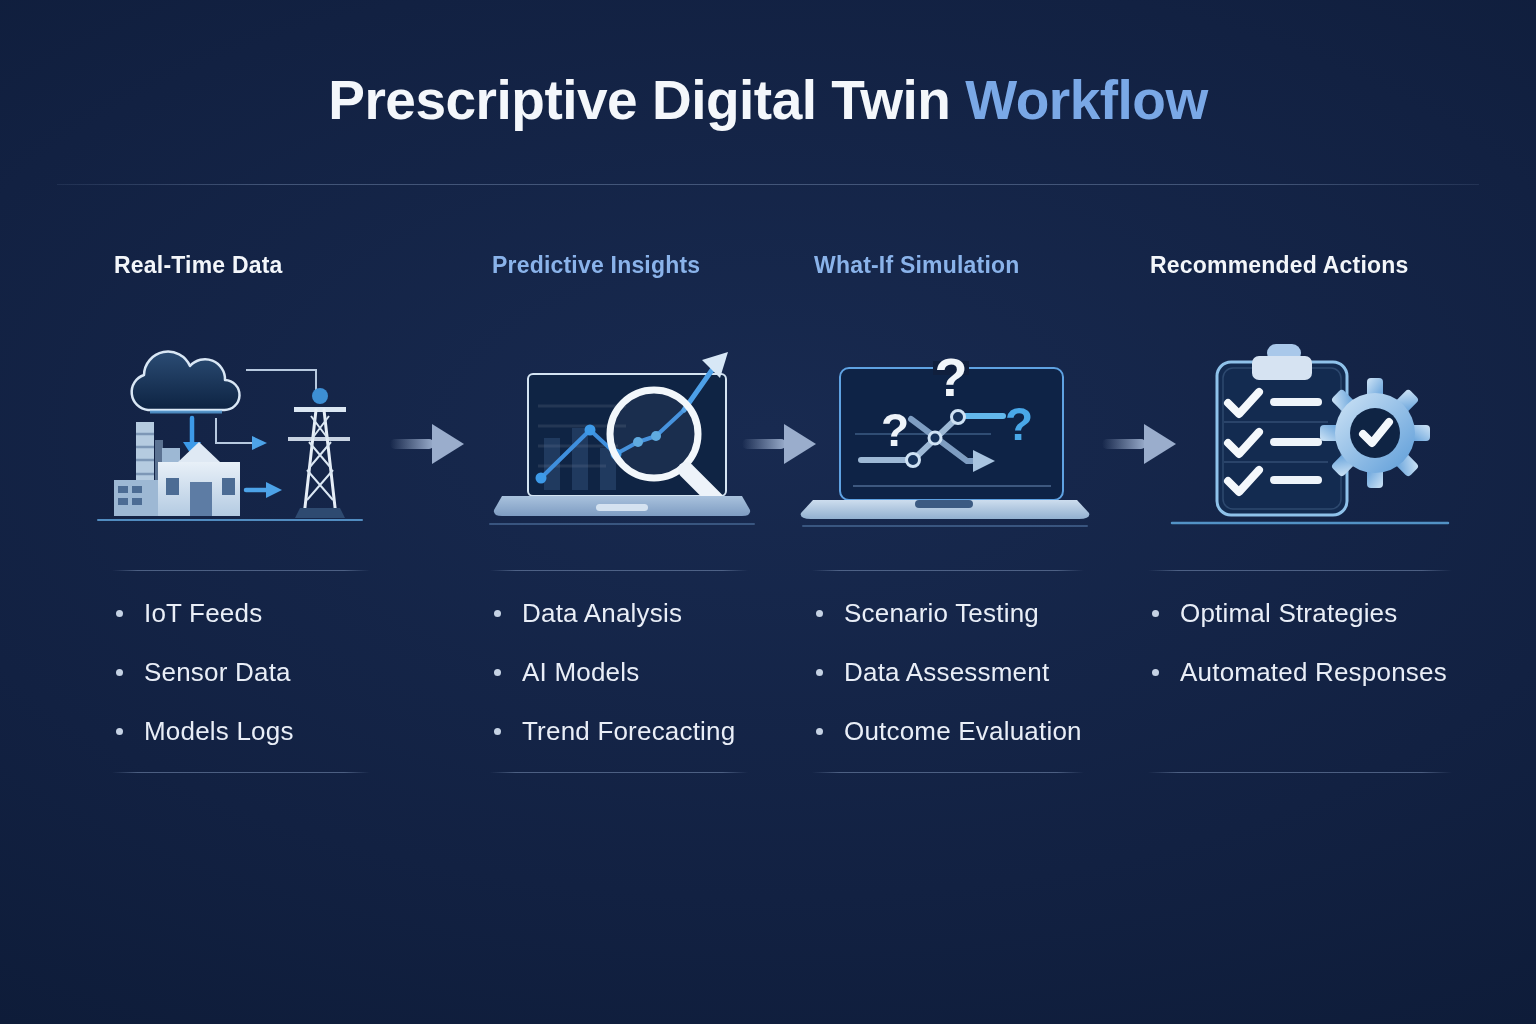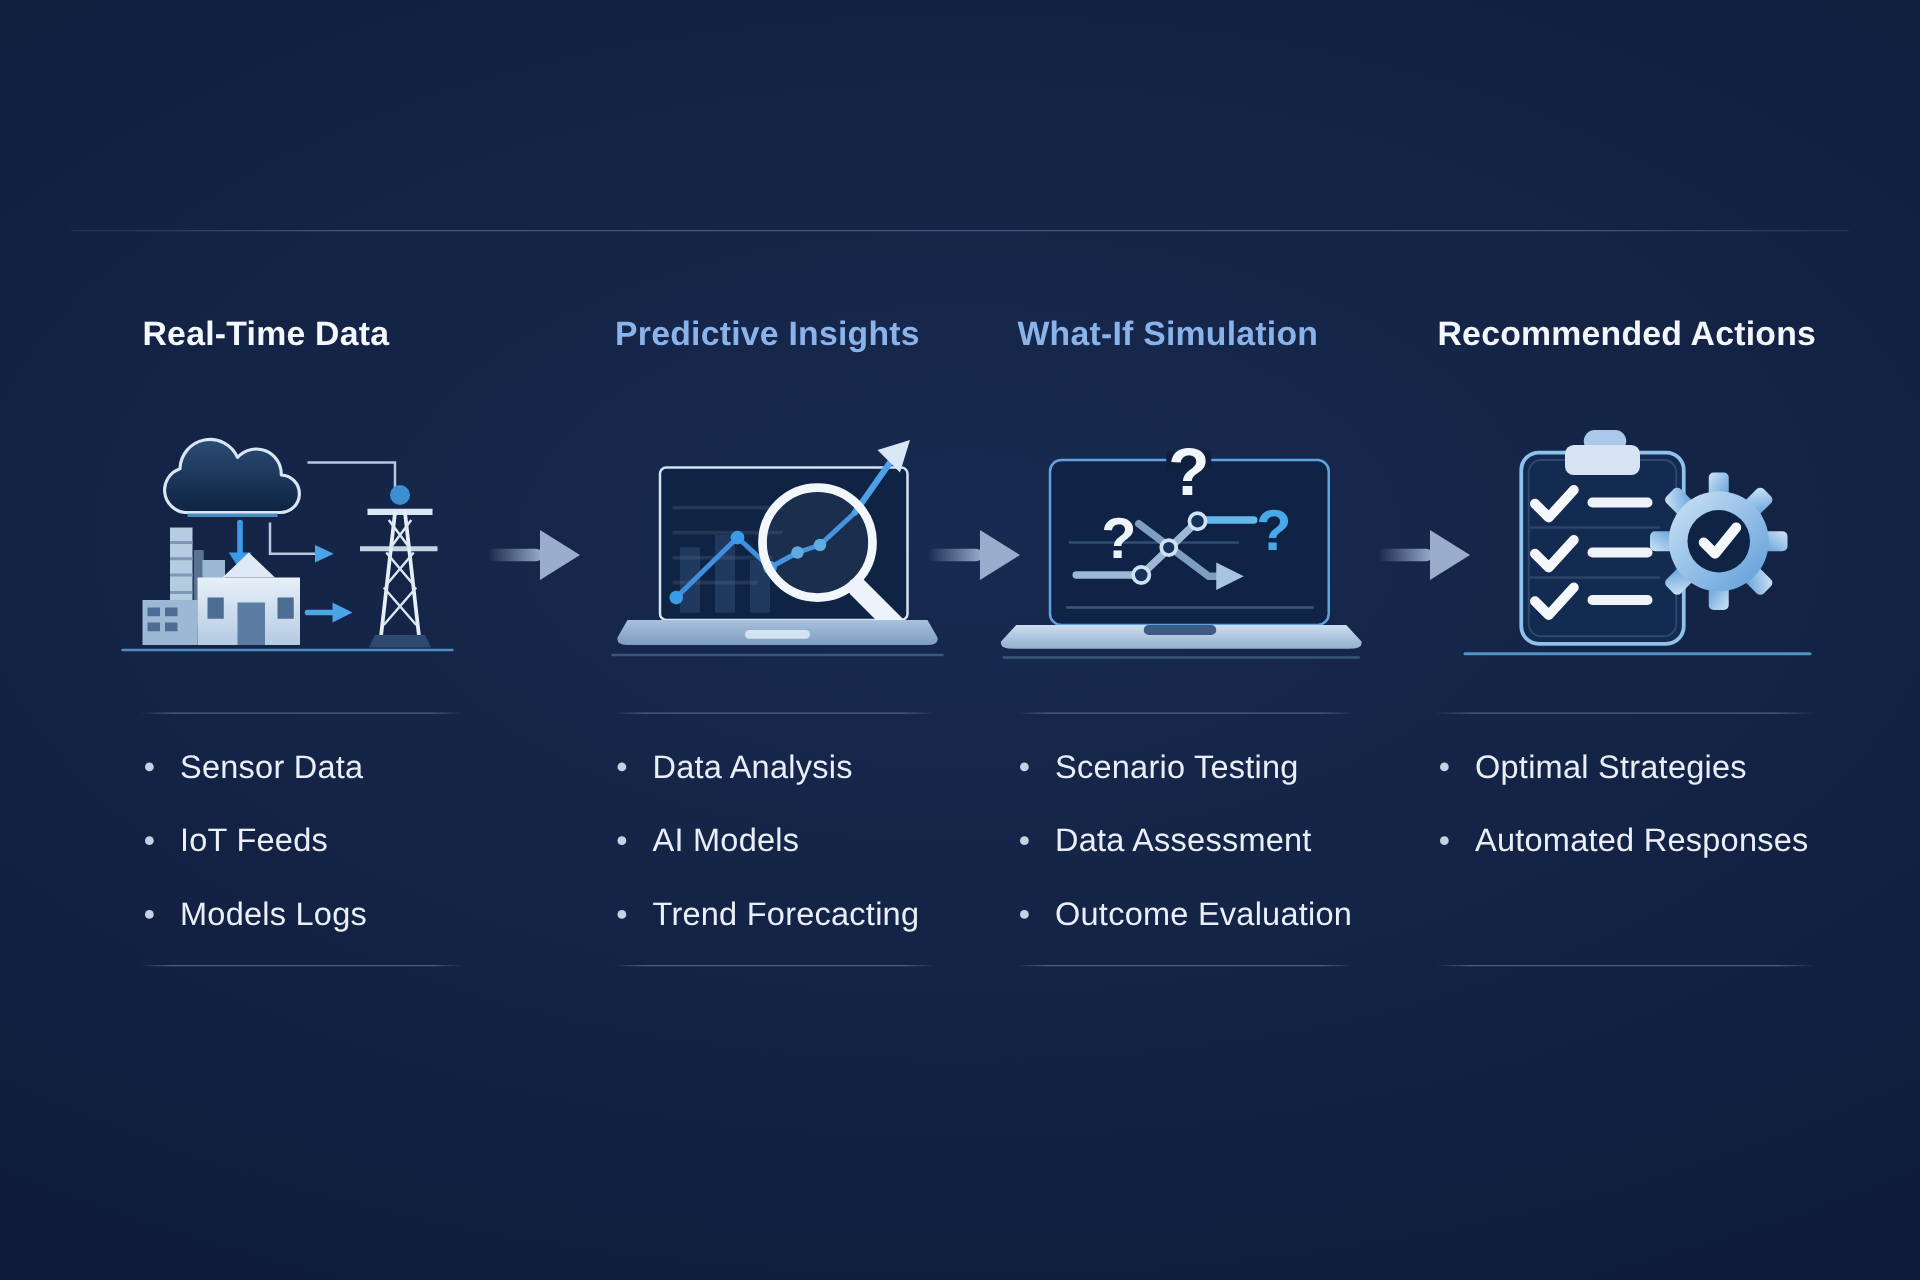--- a/index.html
+++ b/index.html
@@ -23,21 +23,21 @@
     position:absolute; top:184px; left:57px; width:1422px; height:1px;
     background:linear-gradient(90deg, rgba(130,152,188,.12), rgba(130,152,188,.42) 15%, rgba(130,152,188,.42) 85%, rgba(130,152,188,.15));
   }
   .col { position:absolute; top:248px; height:540px; }
   .col1 { left:112px;  width:272px; }
   .col2 { left:456px;  width:272px;margin-left:34px; }
   .col3 { left:812px;  width:286px; }
   .col4 { left:1148px; width:318px; }
   .col-header {
     position:absolute; top:4px; left:2px;
-    font-size:27px; font-weight:700; letter-spacing:.2px; white-space:nowrap;
+    font-size:23px; font-weight:700; letter-spacing:.2px; white-space:nowrap;
   }
   .hdr-white { color:#f3f6fa; }
   .hdr-blue  { color:#8ab3ea; }
   .icon-wrap { position:absolute; top:82px; }
   .rule {
     position:absolute; height:1px; left:0;
     background:linear-gradient(90deg, rgba(145,168,205,0), rgba(145,168,205,.45) 10%, rgba(145,168,205,.45) 90%, rgba(145,168,205,0));
   }
   .rule-top    { top:322px; }
   .rule-bottom { top:524px; }
@@ -46,20 +46,21 @@
   .dot  { width:7px; height:7px; border-radius:50%; background:#c5d2e4; margin-right:21px; flex:none; }
   .item-label { font-size:26px; color:#e9eef7; letter-spacing:.2px; white-space:nowrap; }
   .flow-arrow { position:absolute; top:418px; width:78px; height:52px; }
   .fa1 { left:388px; } .fa2 { left:740px; } .fa3 { left:1100px; }
 </style>
 </head>
 <body>
 
 <div class="stage">
 
+  <div class="title"><span>Prescriptive Digital Twin </span><span class="accent">Workflow</span></div>
 
   <div class="top-rule"></div>
 
   <div class="col col1">
     <div class="col-header hdr-white">Real-Time Data</div>
 
     <div class="icon-wrap" style="left:-16px;">
       <svg width="272" height="200" viewBox="0 0 272 200">
         <defs>
           <linearGradient id="cloudG" x1="0" y1="0" x2="0" y2="1">
@@ -110,25 +111,25 @@
         <path d="M208 186 L220 80 M240 186 L228 80" stroke="#e6eef7" stroke-width="3" stroke-linecap="round"></path>
         <path d="M211 170 L237 140 M237 170 L211 140 M213 138 L235 112 M235 138 L213 112 M215 110 L233 86 M233 110 L215 86" stroke="#dbe7f3" stroke-width="2"></path>
         <path d="M204 178 h40 l5 10 h-50 z" fill="#2e4a70"></path>
       </svg>
     </div>
 
     <div class="rule rule-top" style="width:258px;"></div>
     <div class="list">
       <div class="item">
           <span class="dot"></span>
+          <span class="item-label">IoT Feeds</span>
+        </div>
+      <div class="item">
+          <span class="dot"></span>
           <span class="item-label">Sensor Data</span>
-        </div>
-      <div class="item">
-          <span class="dot"></span>
-          <span class="item-label">IoT Feeds</span>
         </div>
       <div class="item">
           <span class="dot"></span>
           <span class="item-label">Models Logs</span>
         </div>
     </div>
     <div class="rule rule-bottom" style="width:258px;"></div>
   </div>
 
   <div class="flow-arrow fa1">

